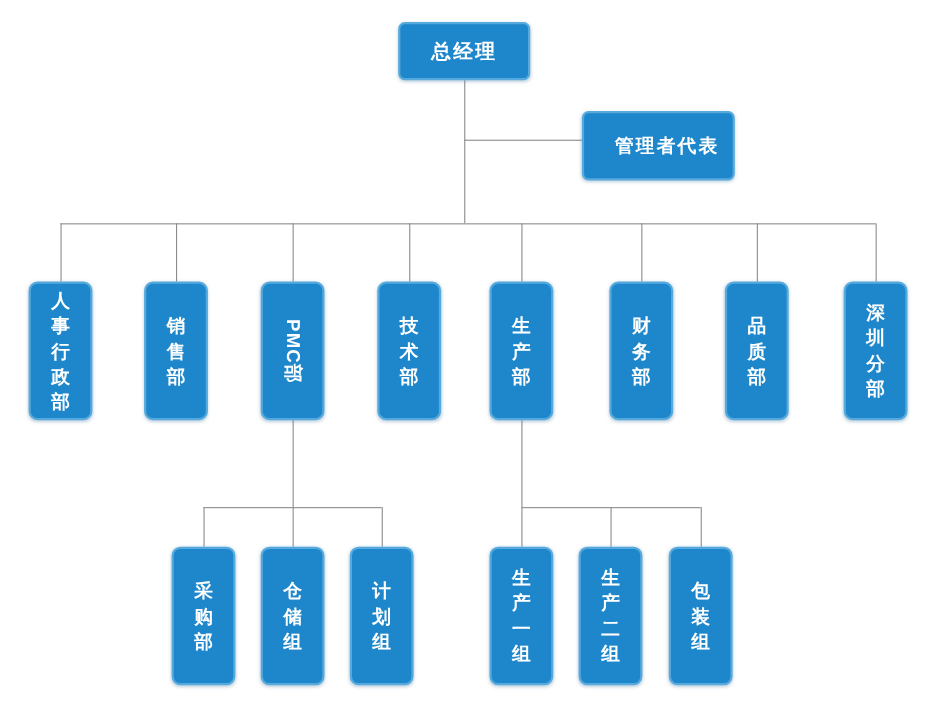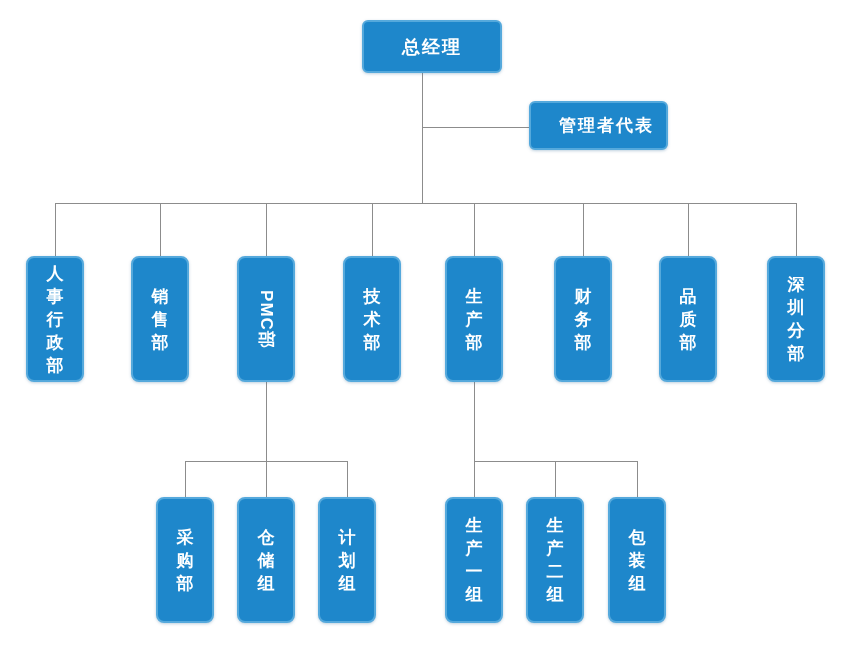--- a/index.html
+++ b/index.html
@@ -53,25 +53,25 @@
   <div class="line v" style="left:185px;top:461px;height:36px;"></div>
   <div class="line v" style="left:266px;top:461px;height:36px;"></div>
   <div class="line v" style="left:347px;top:461px;height:36px;"></div>
 
   <div class="line v" style="left:474px;top:382px;height:79px;"></div>
   <div class="line h" style="left:474px;top:461px;width:163px;"></div>
   <div class="line v" style="left:474px;top:461px;height:36px;"></div>
   <div class="line v" style="left:555px;top:461px;height:36px;"></div>
   <div class="line v" style="left:637px;top:461px;height:36px;"></div>
 
-  <div class="node rounded6" style="left:362px;top:20px;width:140px;height:53px;">
+  <div class="node rounded6" style="left:362px;top:20px;width:120px;height:53px;">
     <span class="hlabel">总经理</span>
   </div>
 
-  <div class="node rounded6" style="left:529px;top:101px;width:139px;height:49px;padding-left:16px;">
+  <div class="node rounded6" style="left:529px;top:101px;width:139px;height:63px;padding-left:16px;">
     <span class="hlabel sz17">管理者代表</span>
   </div>
 
   <div class="node rounded8" style="left:26px;top:256px;width:58px;height:126px;">
     <span class="vlabel">
         <span>人</span>
         <span>事</span>
         <span>行</span>
         <span>政</span>
         <span>部</span>

